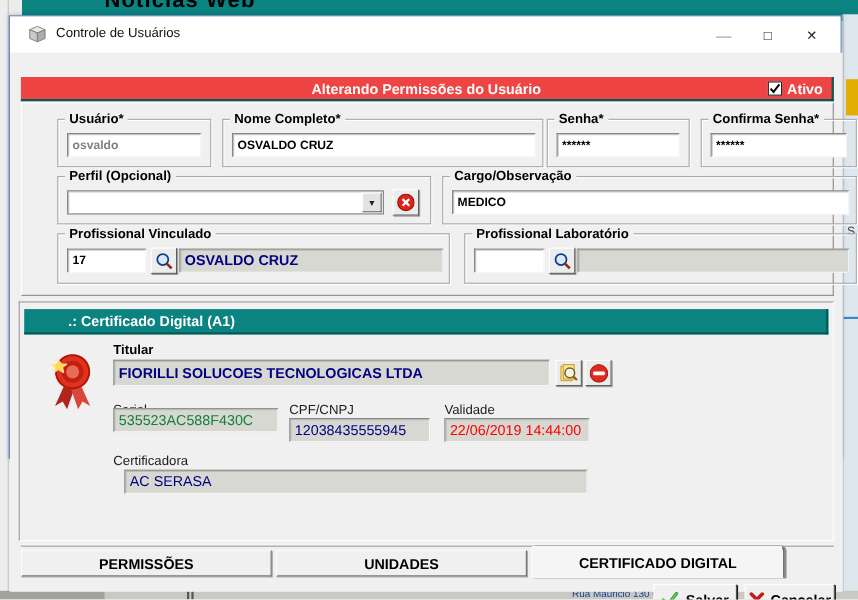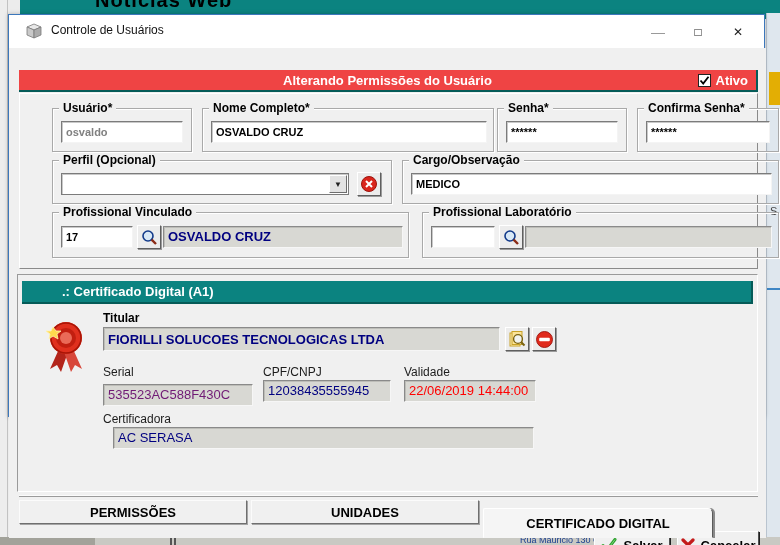--- a/index.html
+++ b/index.html
@@ -61,21 +61,21 @@
   
   .sectbar { position:absolute; left:4px; top:6px; width:731px; height:23px; background:#0b8380; border-right:2px solid #055b58; border-bottom:2px solid #055b58; display:flex; align-items:center; }
   .sectbar span { color:#fff; font-weight:bold; font-size:13px; padding-left:12px;margin-left:28px; }
 
   .plain-label { position:absolute; font-size:12px; color:#1c1c1c; }
   .plain-label.b { font-weight:bold; color:#000; }
 
   
   .tabline { position:absolute; left:10px; top:447px; width:739px; height:2px; border-top:1px solid #fbfbfb; border-bottom:1px solid #9a9a9a; }
   .tab { position:absolute; top:452px; height:24px; background:#f0f0f0; border:1px solid; border-color:#fbfbfb #6f6f6f #6f6f6f #fbfbfb; box-shadow:1px 1px 0 #a5a5a5; display:flex; align-items:center; justify-content:center; font-weight:bold; font-size:13px; color:#000; }
-  .tab.active { top:448px; height:30px; background:#f5f5f5; border-color:#ffffff #5a5a5a #f5f5f5 #ffffff; border-top-right-radius:5px; border-top-left-radius:2px; box-shadow:2px 0 0 #8a8a8a; z-index:3;margin-top:12px; }
+  .tab.active { top:448px; height:30px; background:#f5f5f5; border-color:#ffffff #5a5a5a #f5f5f5 #ffffff; border-top-right-radius:5px; border-top-left-radius:2px; box-shadow:2px 0 0 #8a8a8a; z-index:3; }
 
   
   .act-btn { position:absolute; top:483px; height:28px; background:#f0f0f0; border:1px solid; border-color:#ffffff #4f4f4f #4f4f4f #ffffff; box-shadow:1px 1px 0 #1f1f1f; display:flex; align-items:center; justify-content:center; gap:6px; font-weight:bold; font-size:13px; color:#000; }
   .btn-label { display:inline-block; }
   .btn-label::first-letter { text-decoration:underline; }
 
   svg { display:block; }
 </style>
 </head>
 <body>
@@ -228,21 +228,21 @@
         </div>
         <div class="mini-btn" style="left:514px; top:52px;">
           <svg width="17" height="17" viewBox="0 0 17 17">
             <circle cx="8.5" cy="8.5" r="8" fill="#e02a1c"></circle>
             <circle cx="8.5" cy="8.5" r="8" fill="none" stroke="#9c140d" stroke-width="0.9"></circle>
             <rect x="3.2" y="6.8" width="10.6" height="3.4" rx="1" fill="#fff"></rect>
           </svg>
         </div>
 
         <span class="plain-label" style="left:85px; top:90px;">Serial</span>
-        <div class="rofield" style="left:85px; top:109px; width:150px; font-weight:normal; color:#701a75;">535523AC588F430C</div>
+        <div class="rofield" style="left:85px; top:96px; width:150px; font-weight:normal; color:#15803d;">535523AC588F430C</div>
 
         <span class="plain-label" style="left:245px; top:90px;">CPF/CNPJ</span>
         <div class="rofield" style="left:245px; top:105px; width:128px; font-weight:normal; color:#000080;">12038435555945</div>
 
         <span class="plain-label" style="left:386px; top:90px;">Validade</span>
         <div class="rofield red" style="left:386px; top:105px; width:132px; font-weight:normal;">22/06/2019 14:44:00</div>
 
         <span class="plain-label" style="left:85px; top:137px;">Certificadora</span>
         <div class="rofield" style="left:95px; top:152px; width:421px; font-weight:normal; color:#000080;">AC SERASA</div>
 

